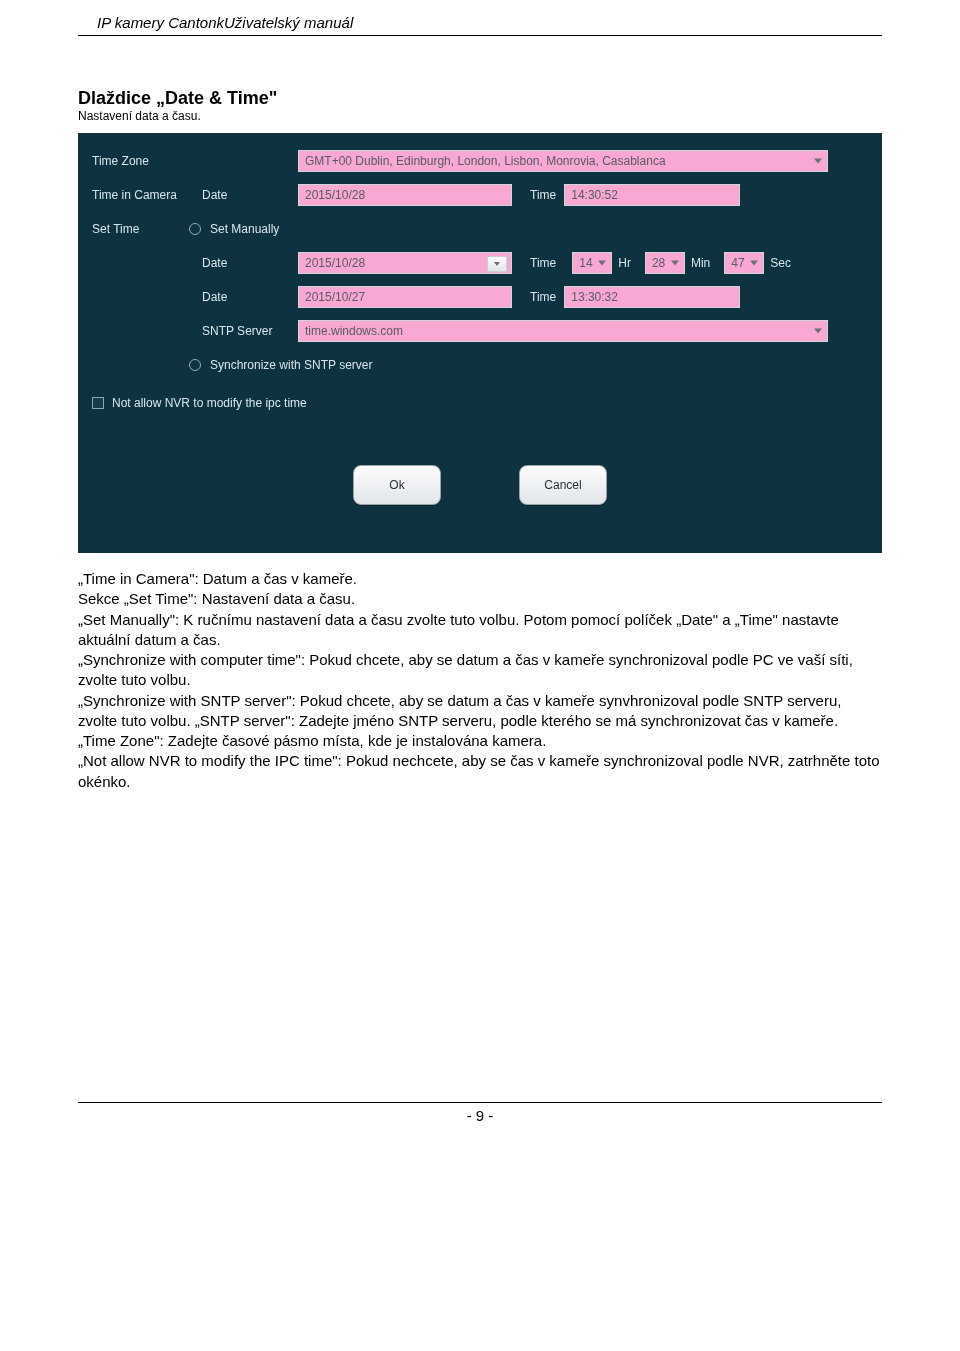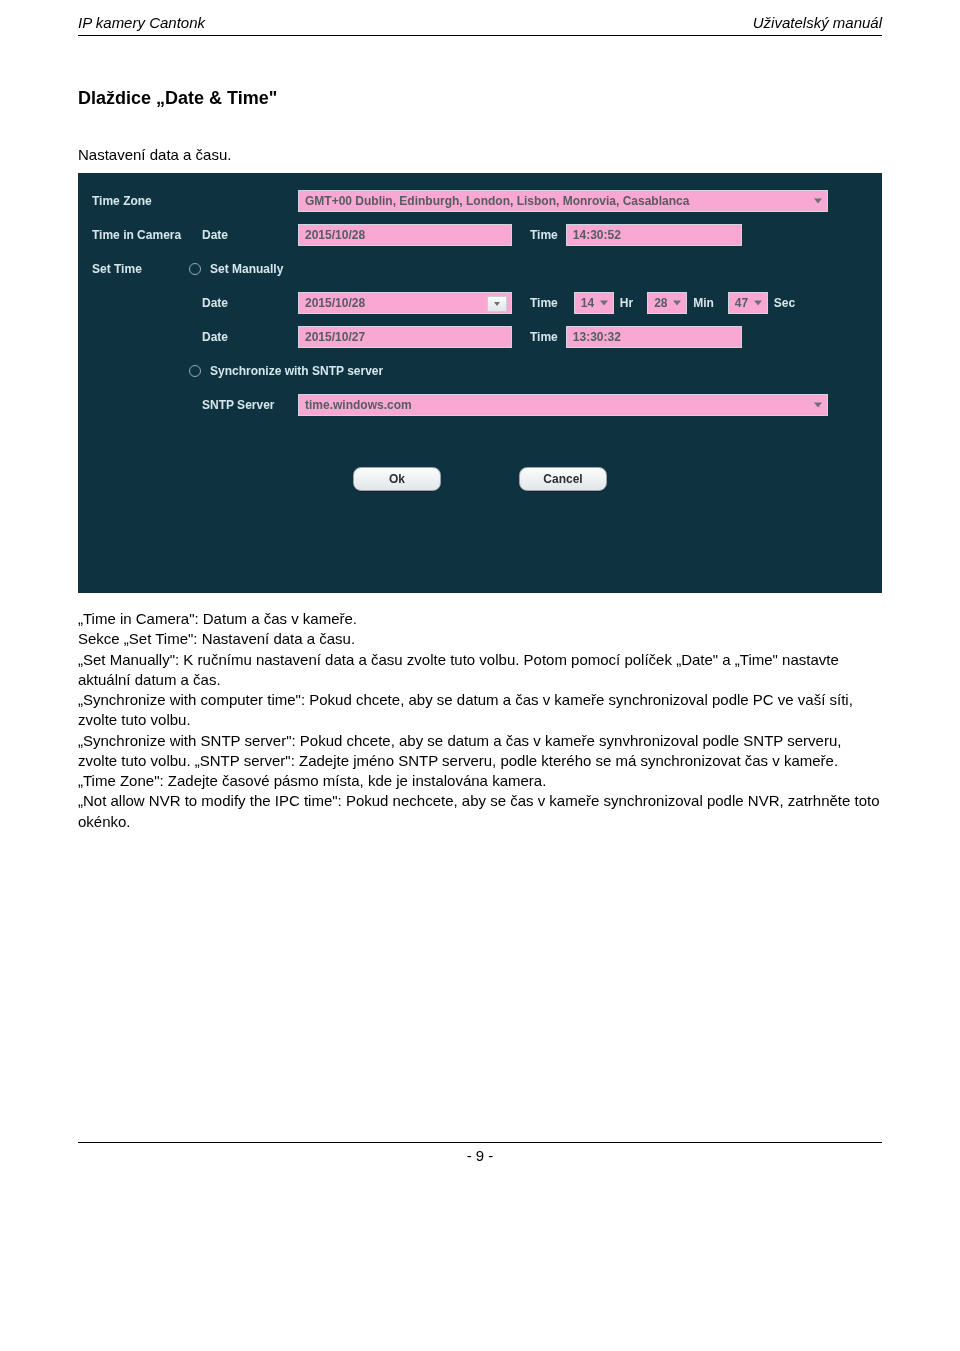--- a/index.html
+++ b/index.html
@@ -6,51 +6,49 @@
   body {
     font-family: Arial, Helvetica, sans-serif;
     font-size: 14px;
     color: #000;
     background: #fff;
     width: 960px;
     margin: 0 auto;
   }
   .page-header {
     display: flex;
-    justify-content: space-between;
     padding: 14px 78px 2px 78px;
     font-style: italic;
     font-size: 15px;
+    margin-left: 19px;
   }
   .page-header-rule {
     margin: 2px 78px 0 78px;
     border: none;
     border-top: 1px solid #000;
   }
   .top-gap { height: 52px; }
   .section-title {
     padding: 0 78px;
     font-size: 18px;
     font-weight: bold;
   }
   .section-sub {
     padding: 0 78px 6px 78px;
-    font-size: 15px;
-    margin-top: 37px;
+    font-size: 12px;
   }
   
   .shot {
     margin: 4px 78px 0 78px;
     background: #0f3240;
     color: #d6e6eb;
     font-size: 12px;
     padding: 14px 14px 18px 14px;
     min-height: 420px;
     position: relative;
-    font-weight: bold;
   }
   .row { display: flex; align-items: center; min-height: 28px; margin-bottom: 6px; }
   .lbl { width: 96px; flex: 0 0 96px; padding-right: 6px; }
   .sublbl { width: 96px; flex: 0 0 96px; padding-right: 6px; }
   .radio-col { width: 14px; flex: 0 0 14px; display:flex; align-items:center; justify-content:center; }
   .radio {
     width: 12px; height: 12px; border-radius: 50%;
     border: 1px solid #9ab; background: #0f3240; display:inline-block; position:relative;
   }
   .radio.checked::after {
@@ -88,21 +86,21 @@
   }
   .w-xl { width: 530px; }
   .w-date { width: 214px; }
   .w-time { width: 176px; }
   .w-num  { width: 40px; margin-left: 8px; }
   .w-sntp { width: 530px; }
   .lbl2 { color:#d6e6eb; padding: 0 8px 0 18px; text-align: center; }
   .lbl2b { color:#d6e6eb; padding: 0 6px; }
   .btnbar { display:flex; justify-content:center; gap: 78px; margin-top: 48px; }
   .btn {
-    width: 88px; height: 24px;
+    width: 88px; height: 40px;
     background: linear-gradient(#fbfcfd, #e2e6ea);
     border: 1px solid #9aa3a8;
     border-radius: 8px;
     color: #2b2f32;
     font-size: 12px;
     display:flex; align-items:center; justify-content:center;
     box-shadow: 0 1px 0 rgba(0,0,0,0.25);
   }
   .nvr-row { margin-top: 10px; }
   .radio-label { padding-left: 8px; }
@@ -201,36 +199,40 @@
         <span>2015/10/27</span>
       </div>
     <div class="lbl2">Time</div>
     <div class="field w-time">
         <span>13:30:32</span>
       </div>
   </div>
 
   <div class="row">
     <div class="lbl"></div>
-    <div class="radio-col">
-        <span class="radio"></span>
-      </div>
-    <div class="radio-label">Synchronize with SNTP server</div>
-  </div>
-
-  <div class="row">
-    <div class="lbl"></div>
     <div class="radio-col"></div>
     <div class="sublbl">SNTP Server</div>
     <div class="select w-sntp">
       <span>time.windows.com</span>
       <span class="caret"></span>
     </div>
   </div>
 
+  <div class="row">
+    <div class="lbl"></div>
+    <div class="radio-col">
+        <span class="radio"></span>
+      </div>
+    <div class="radio-label">Synchronize with SNTP server</div>
+  </div>
+
+  <div class="row nvr-row">
+    <span class="chk"></span>
+    <span style="padding-left:8px">Not allow NVR to modify the ipc time</span>
+  </div>
 
   <div class="btnbar">
     <div class="btn">Ok</div>
     <div class="btn">Cancel</div>
   </div>
 
 </div>
 
 <div class="after-gap"></div>
 

